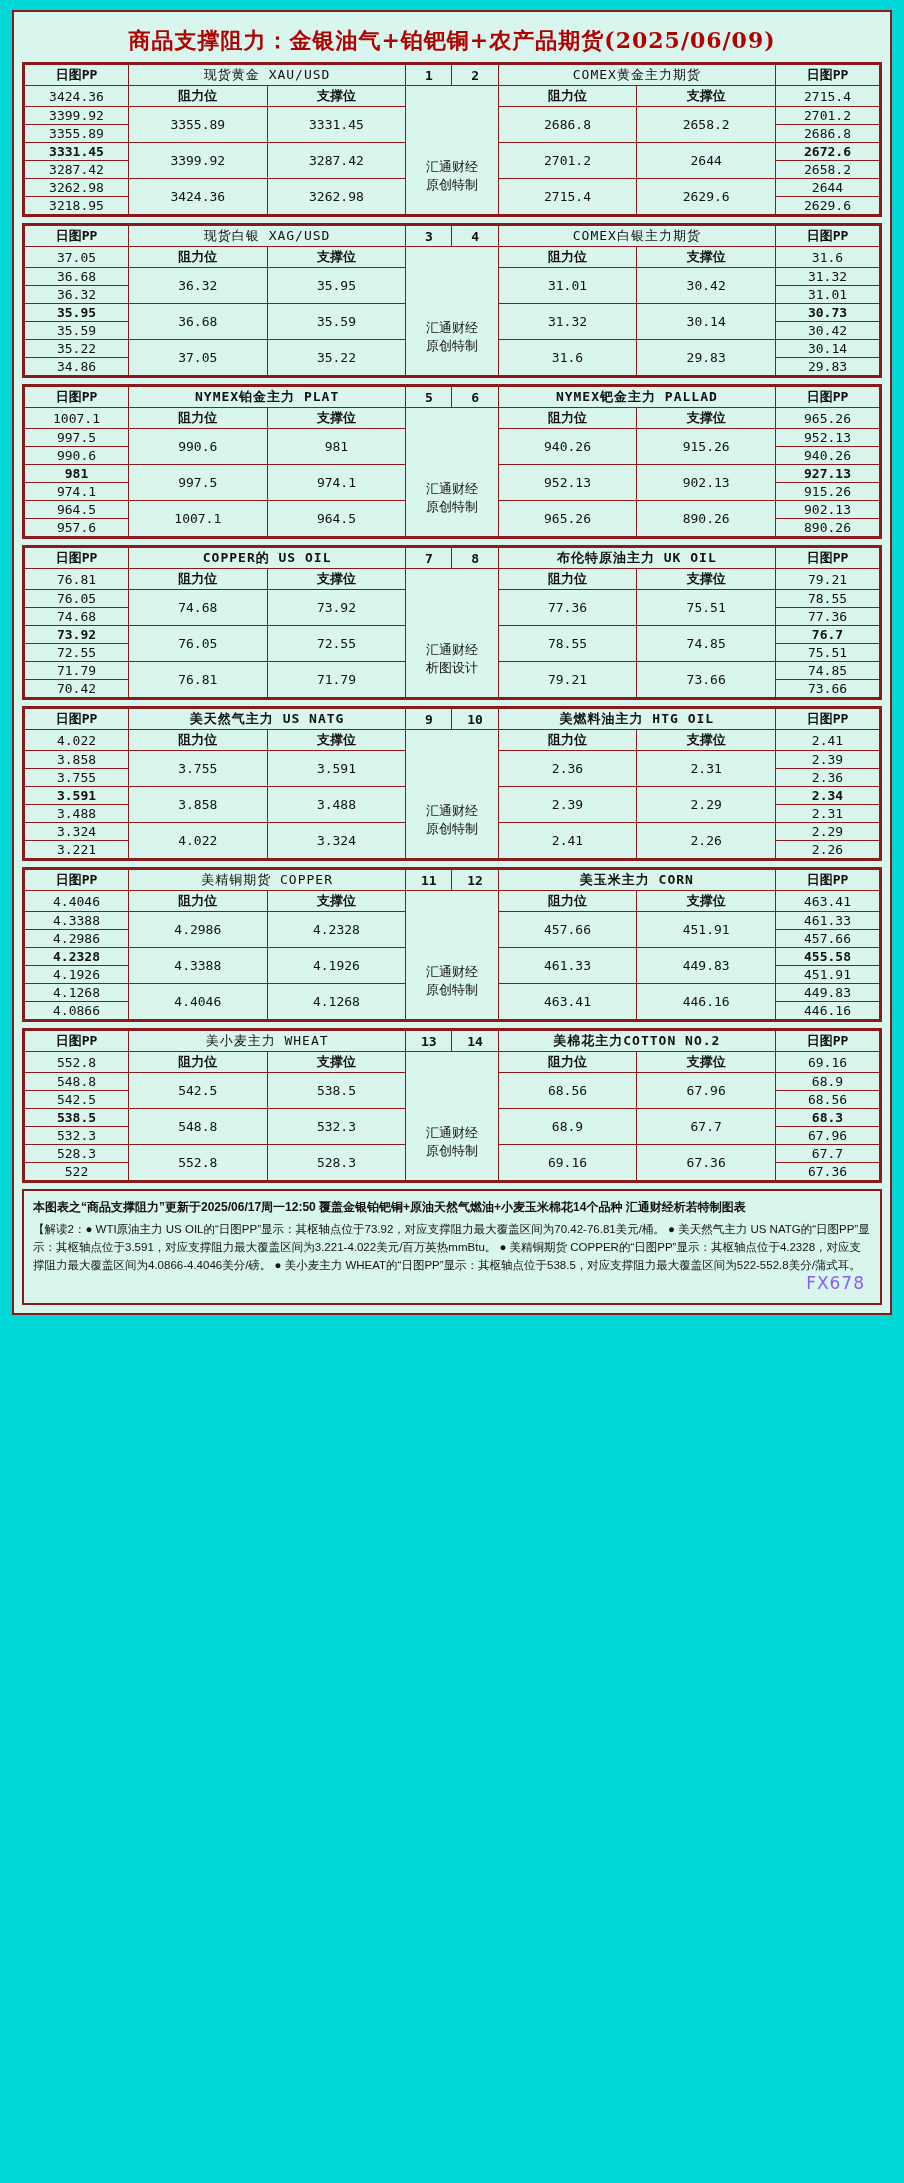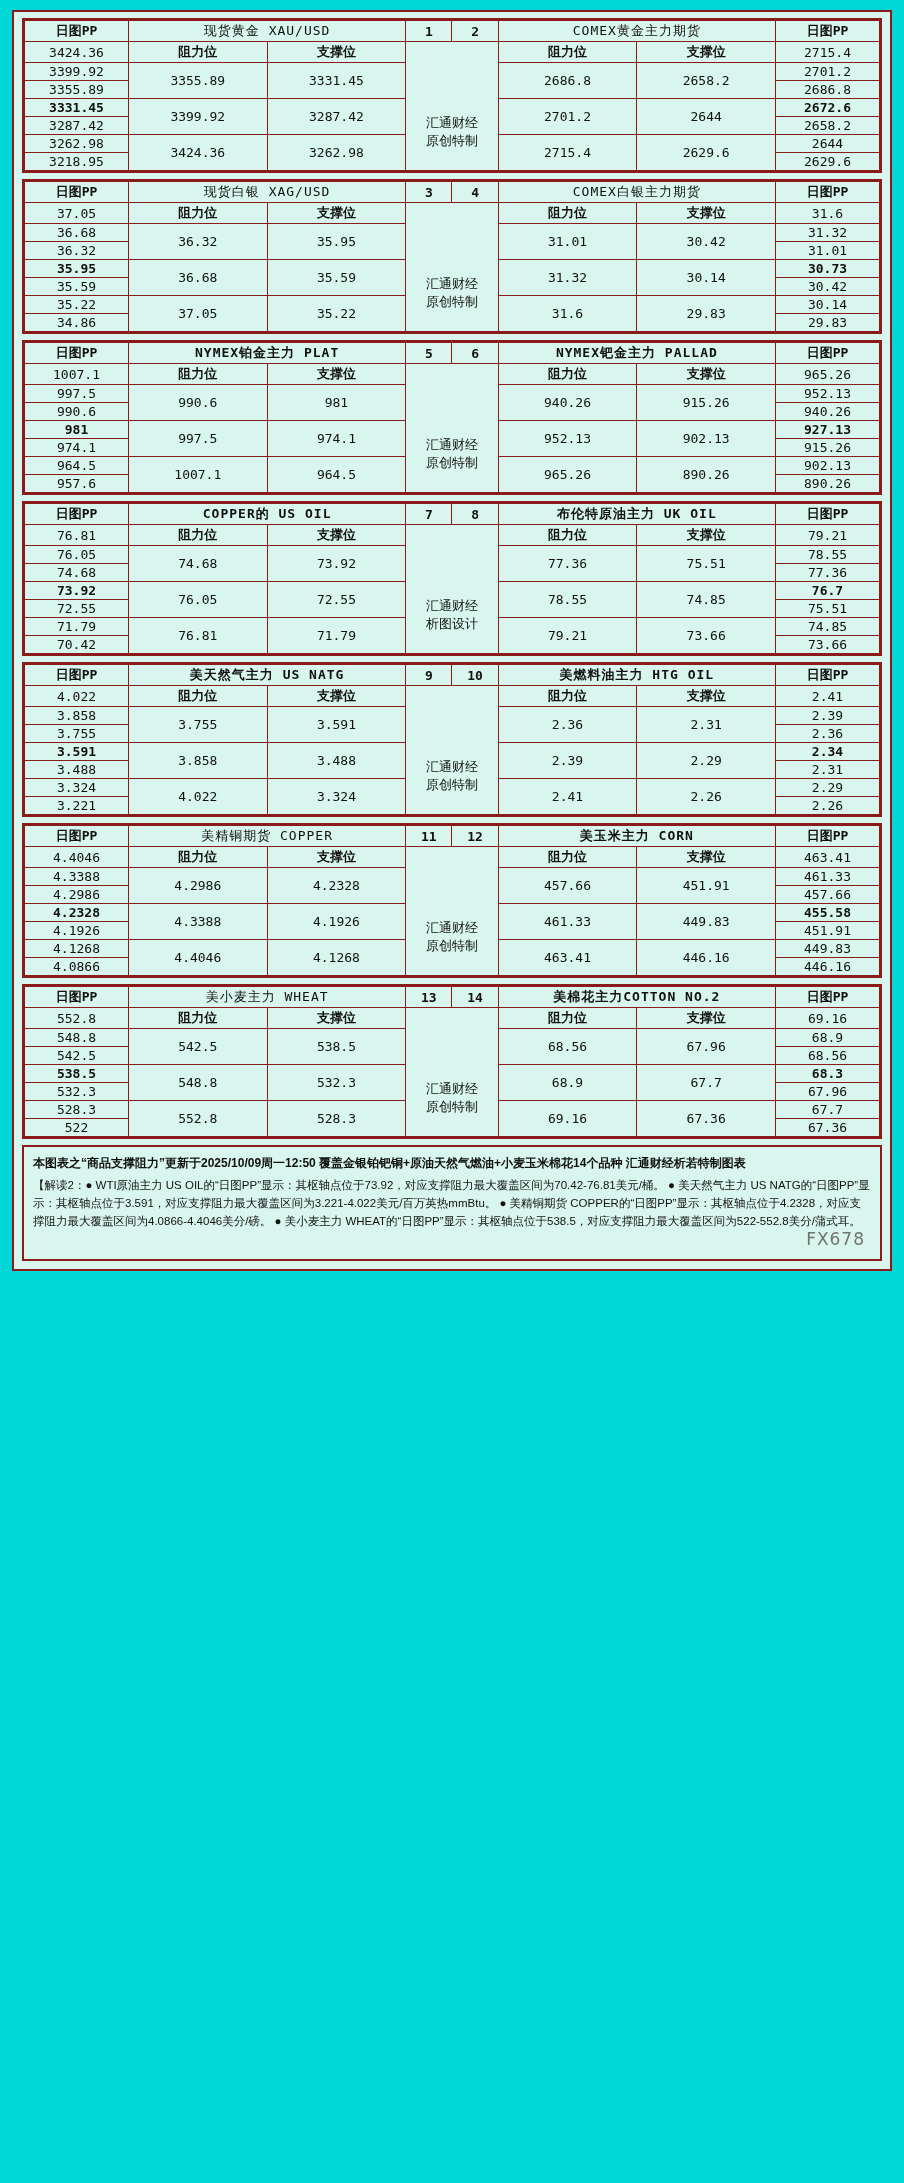--- a/index.html
+++ b/index.html
@@ -87,32 +87,33 @@
   .footer .f-top{font-weight:bold;font-size:12px;margin-bottom:5px;}
   .footer .note{font-size:11.5px;line-height:1.55;}
   .sigbar{
     position:relative;
     height:22px;
   }
   .sig{
     position:absolute;
     right:6px;
     bottom:0;
-    color:#737373;
+    color:#8b5cf6;
     font-size:17px;
     font-family:"DejaVu Sans",sans-serif;
     letter-spacing:1px;
   }
 </style>
 </head>
 <body>
 
 <div class="page">
   <div class="sheet">
 
+    <div class="title">商品支撑阻力：金银油气+铂钯铜+农产品期货(2025/06/09)</div>
 
     <div id="blocks-host">
         <div class="block">
           <table class="blk">
             <colgroup>
               <col style="width:9%">
               <col style="width:12%">
               <col style="width:12%">
               <col style="width:4%">
               <col style="width:4%">
@@ -601,21 +602,21 @@
               <tr>
                 <td class="small">522</td>
                 <td class="small">67.36</td>
               </tr>
             </tbody>
           </table>
         </div>
       </div>
 
     <div class="footer">
-      <div class="f-top">本图表之“商品支撑阻力”更新于2025/10/09周一12:50  覆盖金银铂钯铜+原油天然气燃油+小麦玉米棉花14个品种  汇通财经析若特制图表</div>
+      <div class="f-top">本图表之“商品支撑阻力”更新于2025/06/17周一12:50  覆盖金银铂钯铜+原油天然气燃油+小麦玉米棉花14个品种  汇通财经析若特制图表</div>
       <div class="note">【解读2：● WTI原油主力 US OIL的“日图PP”显示：其枢轴点位于73.92，对应支撑阻力最大覆盖区间为70.42-76.81美元/桶。 ● 美天然气主力 US NATG的“日图PP”显示：其枢轴点位于3.591，对应支撑阻力最大覆盖区间为3.221-4.022美元/百万英热mmBtu。 ● 美精铜期货 COPPER的“日图PP”显示：其枢轴点位于4.2328，对应支撑阻力最大覆盖区间为4.0866-4.4046美分/磅。 ● 美小麦主力 WHEAT的“日图PP”显示：其枢轴点位于538.5，对应支撑阻力最大覆盖区间为522-552.8美分/蒲式耳。</div>
       <div class="sigbar">
         <span class="sig">FX678</span>
       </div>
     </div>
 
   </div>
 </div>
 
 </body></html>

